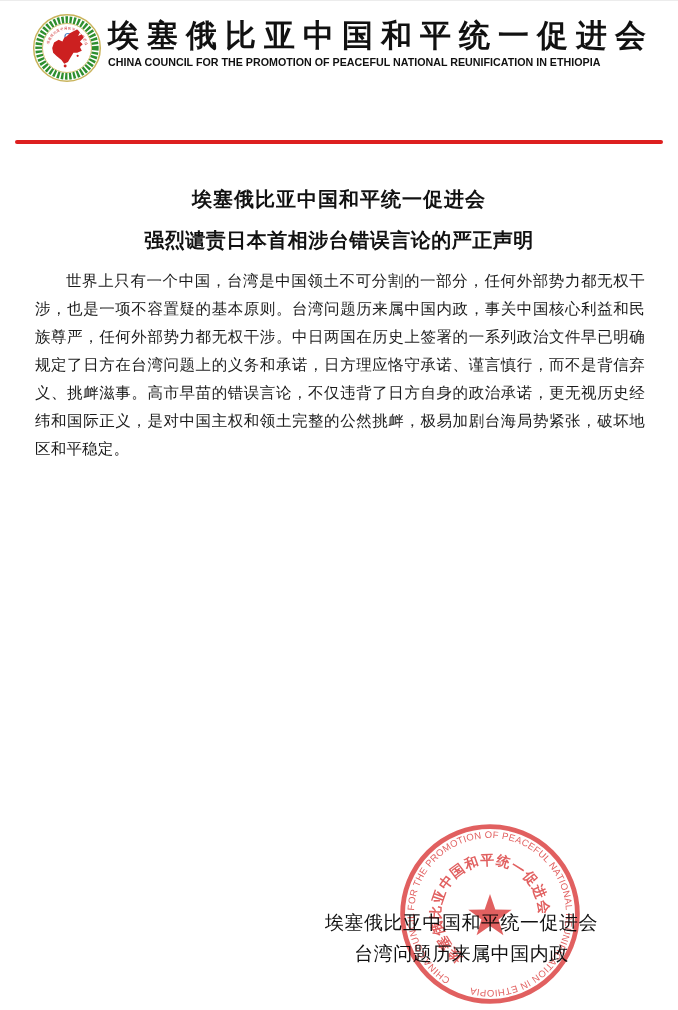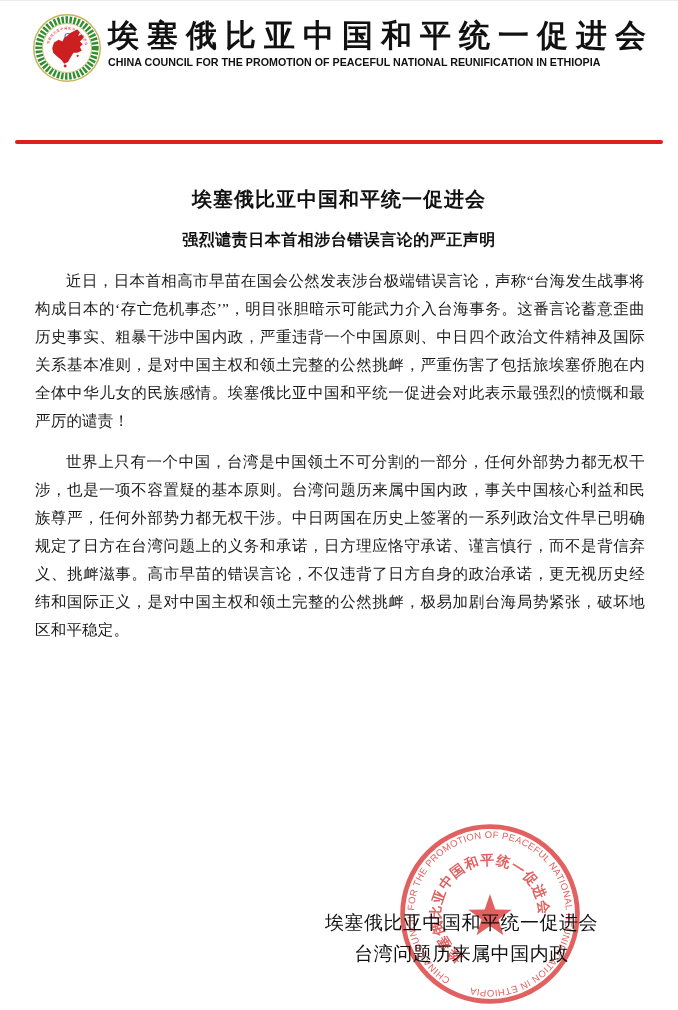--- a/index.html
+++ b/index.html
@@ -49,21 +49,21 @@
   .red-rule {
     height: 4px;
     margin: 39px 15px 0 15px;
     background: #dd1f1f;
     border-radius: 2px;
   }
 
   
   .doc-title { text-align: center; font-weight: bold; color: #111; }
   .doc-title.line1 { margin-top: 42px; font-size: 20px; line-height: 26px; letter-spacing: 1px; }
-  .doc-title.line2 { margin-top: 15px; font-size: 16px; line-height: 26px; letter-spacing: 0.5px; }
+  .doc-title.line2 { margin-top: 15px; font-size: 20px; line-height: 26px; letter-spacing: 0.5px; }
 
   
   .doc-body { margin-top: 14px; padding: 0 33px 0 35px; }
   .doc-body p {
     margin: 0 0 13px 0;
     font-size: 15.5px;
     line-height: 28px;
     text-align: justify;
     text-indent: 2em;
     letter-spacing: 0.2px;
@@ -121,21 +121,20 @@
       <div class="org-name-en">CHINA COUNCIL FOR THE PROMOTION OF PEACEFUL NATIONAL REUNIFICATION IN ETHIOPIA</div>
     </div>
   </div>
 
   <div class="red-rule"></div>
 
   <div class="doc-title line1">埃塞俄比亚中国和平统一促进会</div>
   <div class="doc-title line2">强烈谴责日本首相涉台错误言论的严正声明</div>
 
   <div class="doc-body">
-    <p>近日，日本首相高市早苗在国会公然发表涉台极端错误言论，声称“台海发生战事将构成日本的‘存亡危机事态’”，明目张胆暗示可能武力介入台海事务。这番言论蓄意歪曲历史事实、粗暴干涉中国内政，严重违背一个中国原则、中日四个政治文件精神及国际关系基本准则，是对中国主权和领土完整的公然挑衅，严重伤害了包括旅埃塞侨胞在内全体中华儿女的民族感情。埃塞俄比亚中国和平统一促进会对此表示最强烈的愤慨和最严厉的谴责！</p>
     <p>世界上只有一个中国，台湾是中国领土不可分割的一部分，任何外部势力都无权干涉，也是一项不容置疑的基本原则。台湾问题历来属中国内政，事关中国核心利益和民族尊严，任何外部势力都无权干涉。中日两国在历史上签署的一系列政治文件早已明确规定了日方在台湾问题上的义务和承诺，日方理应恪守承诺、谨言慎行，而不是背信弃义、挑衅滋事。高市早苗的错误言论，不仅违背了日方自身的政治承诺，更无视历史经纬和国际正义，是对中国主权和领土完整的公然挑衅，极易加剧台海局势紧张，破坏地区和平稳定。</p>
   </div>
 
   <div class="signature">
     <div class="sig-line">埃塞俄比亚中国和平统一促进会</div>
     <div class="sig-line">台湾问题历来属中国内政</div>
   </div>
 
   <svg class="seal" viewBox="0 0 200 200">
     <g fill="#dc4444" stroke="none">

